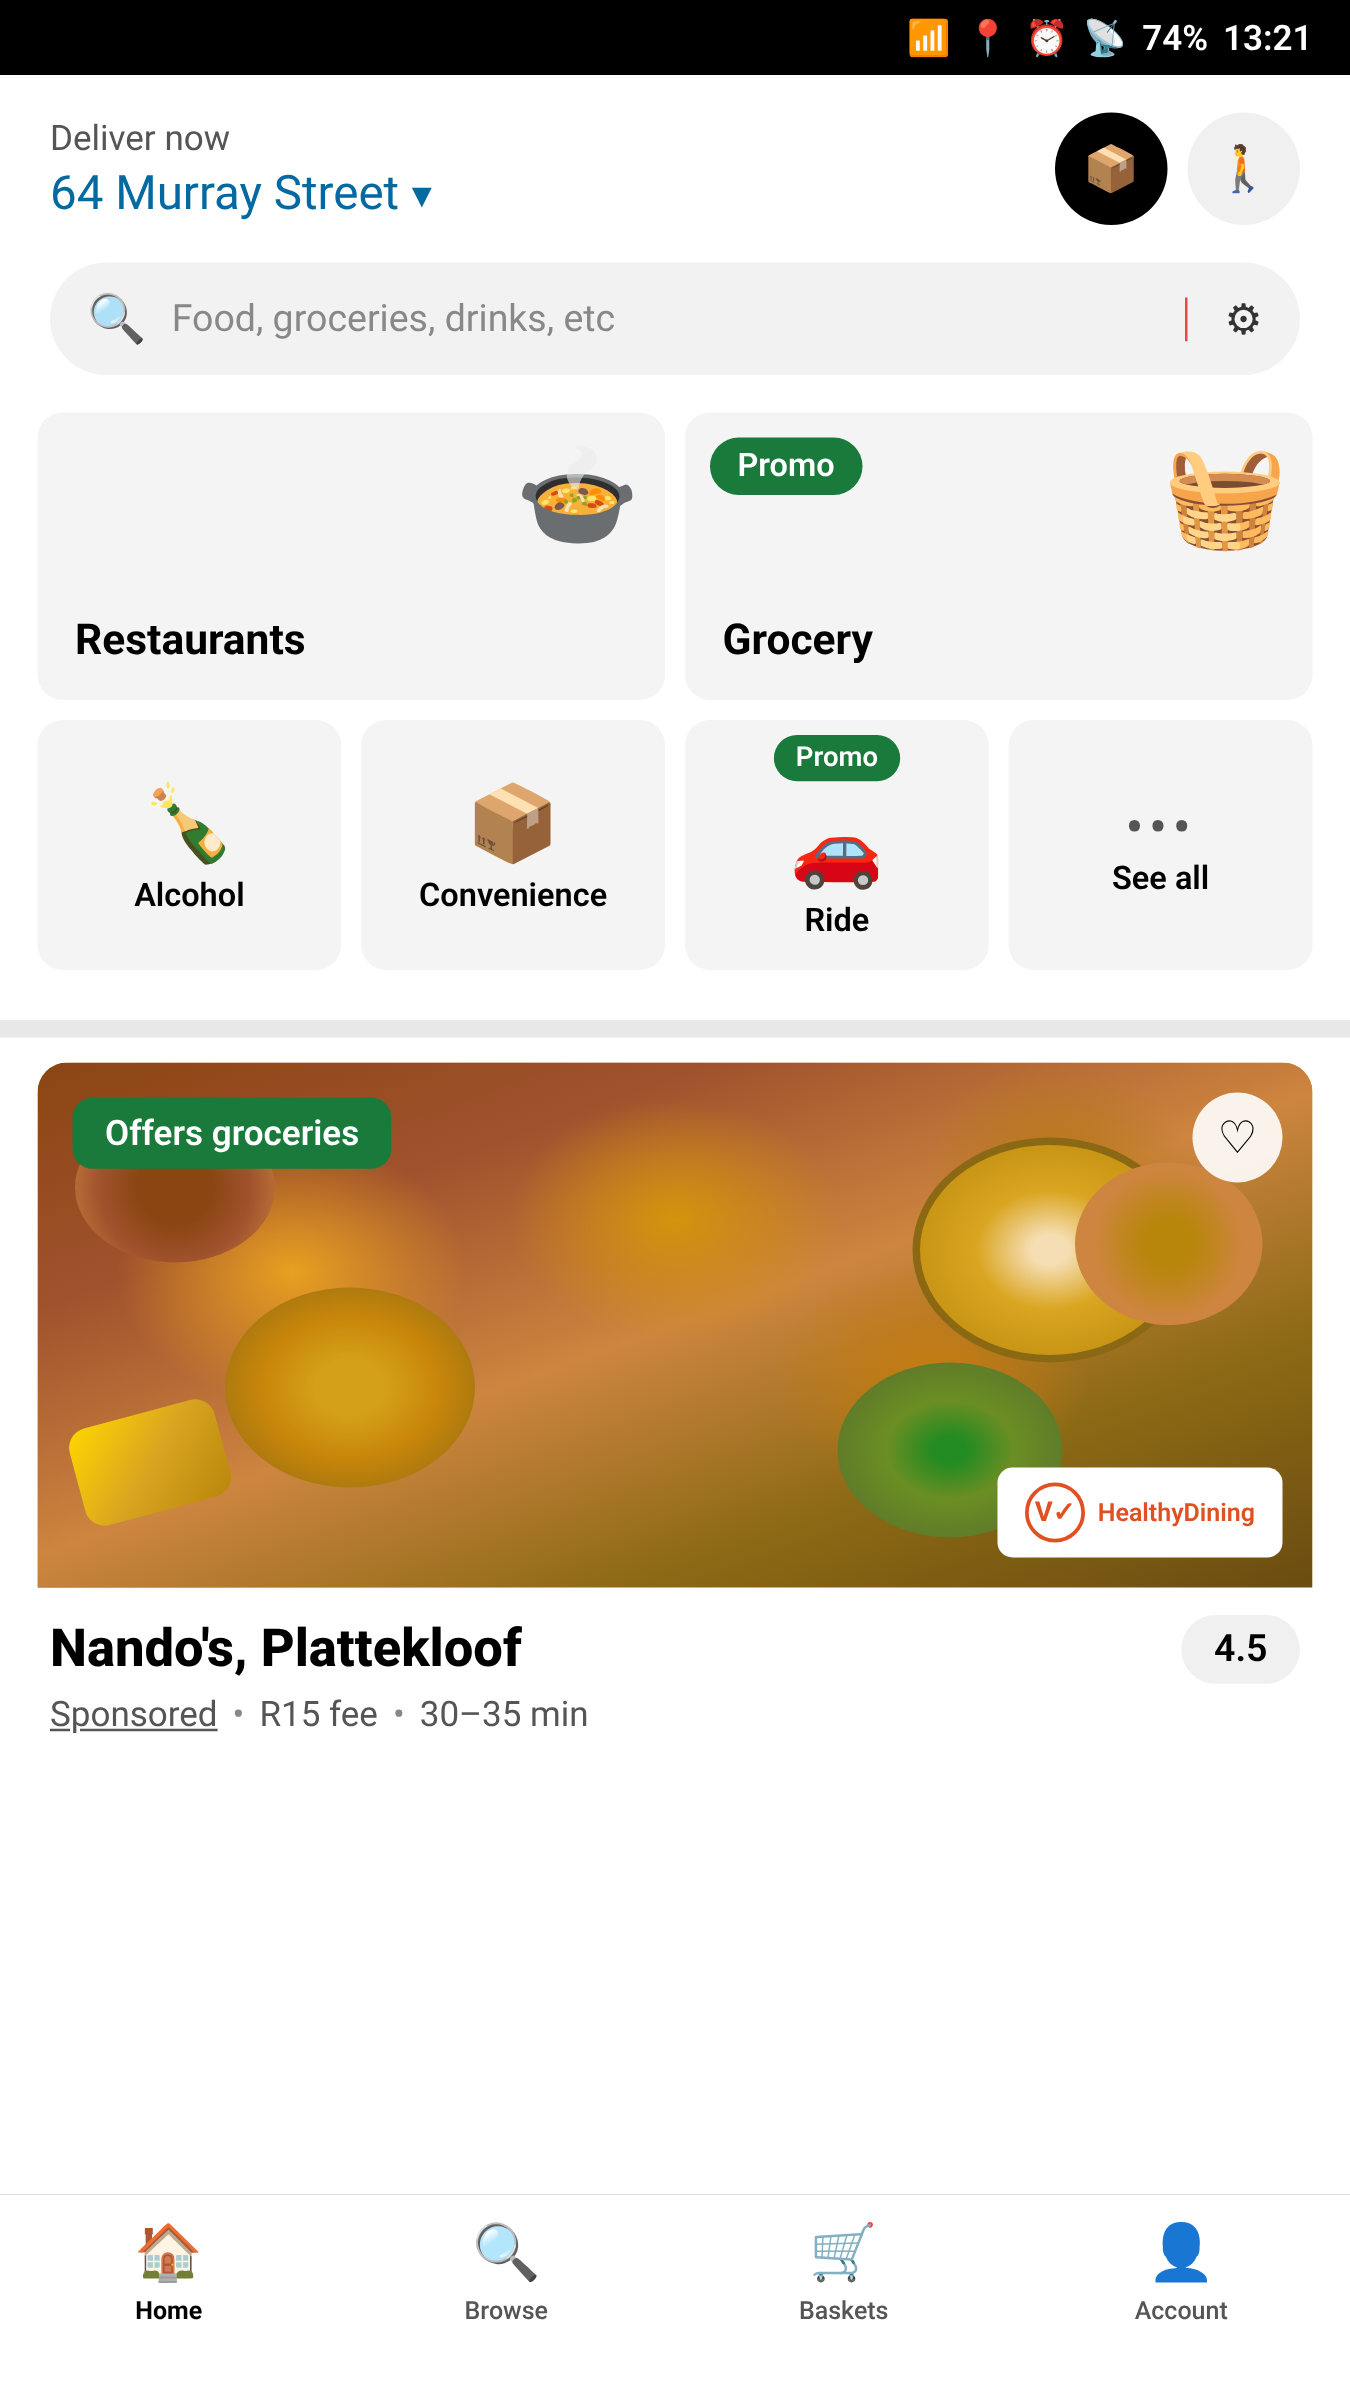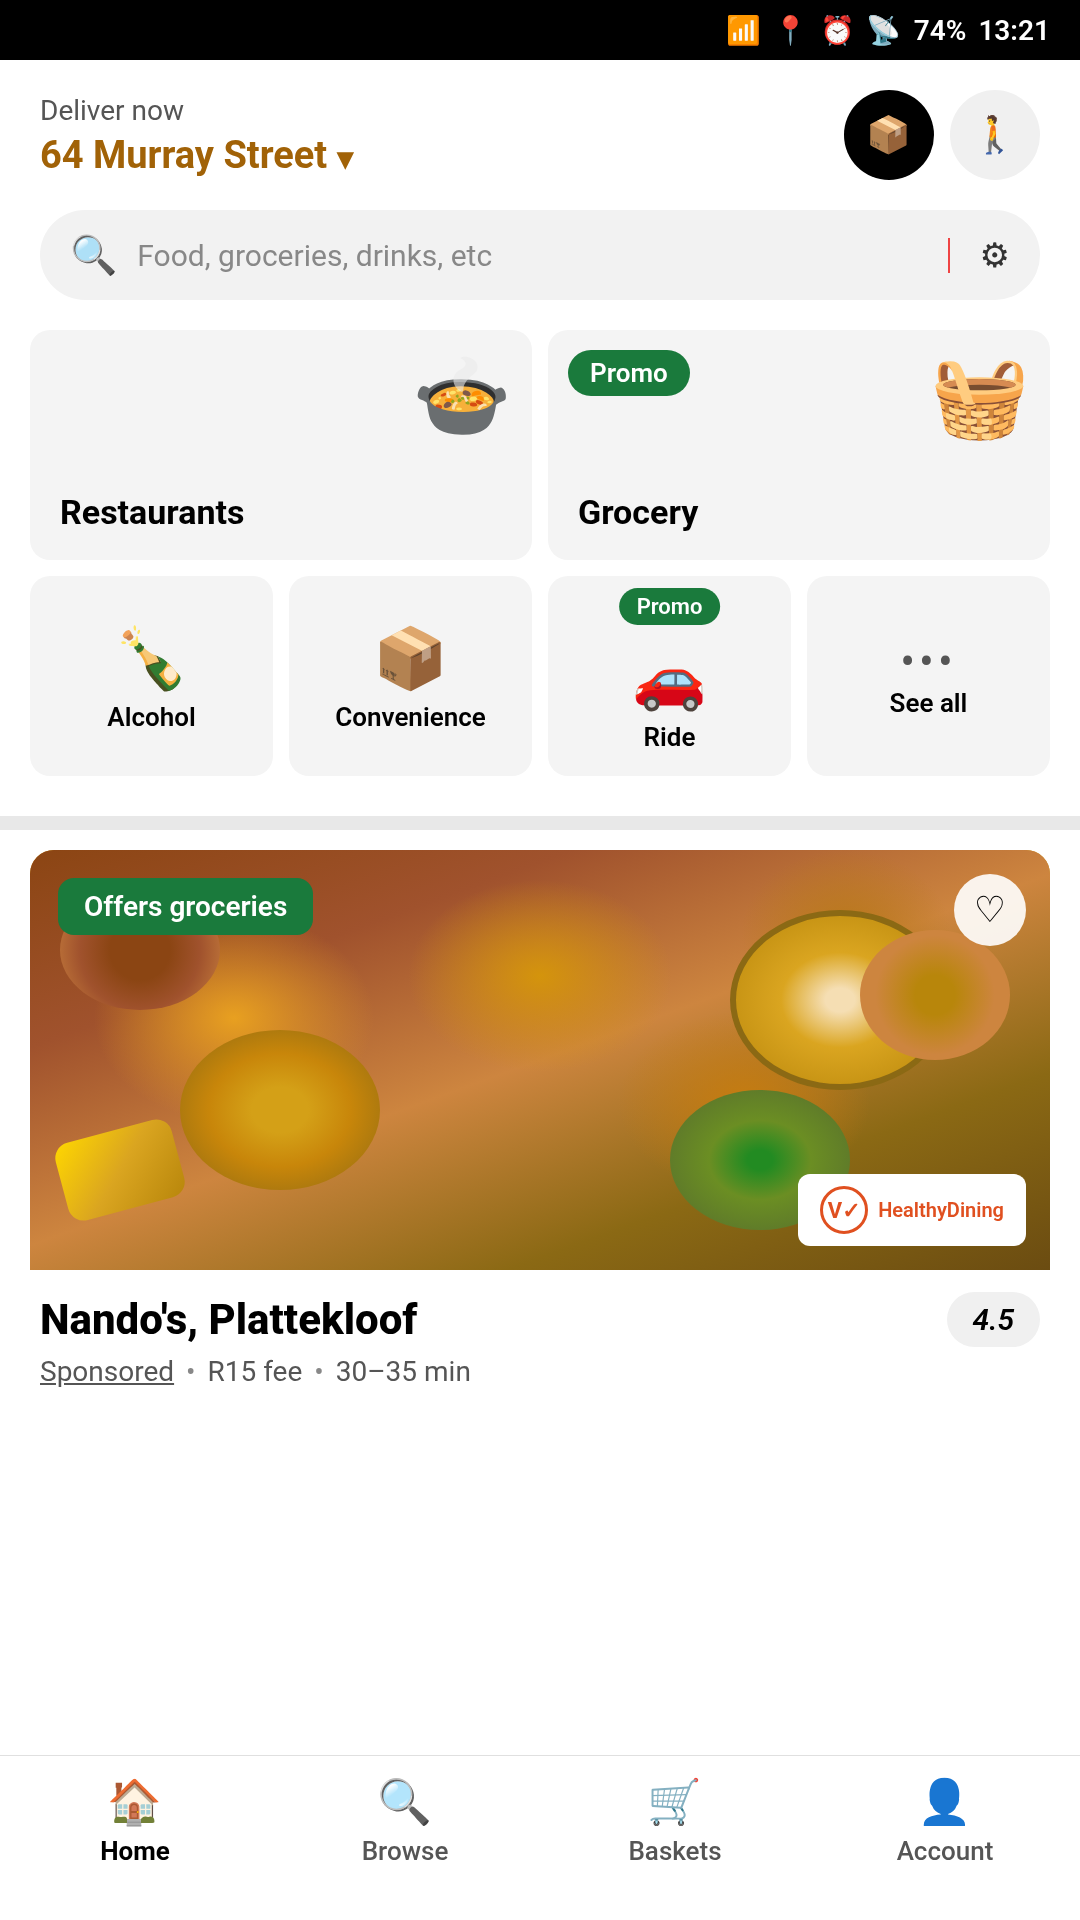--- a/index.html
+++ b/index.html
@@ -40,25 +40,25 @@
       justify-content: space-between;
     }
     .header-left {}
     .deliver-now {
       font-size: 28px;
       color: #555;
       margin-bottom: 6px;
     }
     .address-row {
       display: flex;
-      align-items: flex-end;
+      align-items: center;
       gap: 10px;
       font-size: 38px;
-      font-weight: 700;
-      color: #a16207;
+      font-weight: 400;
+      color: #0369a1;
     }
     .chevron-down {
       font-size: 32px;
     }
     .header-actions {
       display: flex;
       gap: 16px;
     }
     .btn-circle {
       width: 90px;
@@ -299,21 +299,20 @@
       font-weight: 800;
       color: #000;
     }
     .rating-badge {
       background: #f0f0f0;
       border-radius: 50px;
       padding: 10px 26px;
       font-size: 30px;
       font-weight: 600;
       color: #000;
-      font-style: italic;
     }
     .restaurant-meta {
       display: flex;
       align-items: center;
       gap: 12px;
       margin-top: 8px;
       font-size: 28px;
       color: #555;
     }
     .sponsored-link {
@@ -349,21 +348,21 @@
       min-width: 140px;
     }
     .nav-icon {
       font-size: 44px;
       color: #333;
     }
     .nav-icon.active {
       color: #000;
     }
     .nav-label {
-      font-size: 26px;
+      font-size: 20px;
       color: #555;
       font-weight: 500;
     }
     .nav-label.active {
       color: #000;
       font-weight: 700;
     }
 
     
     .plate1 {

